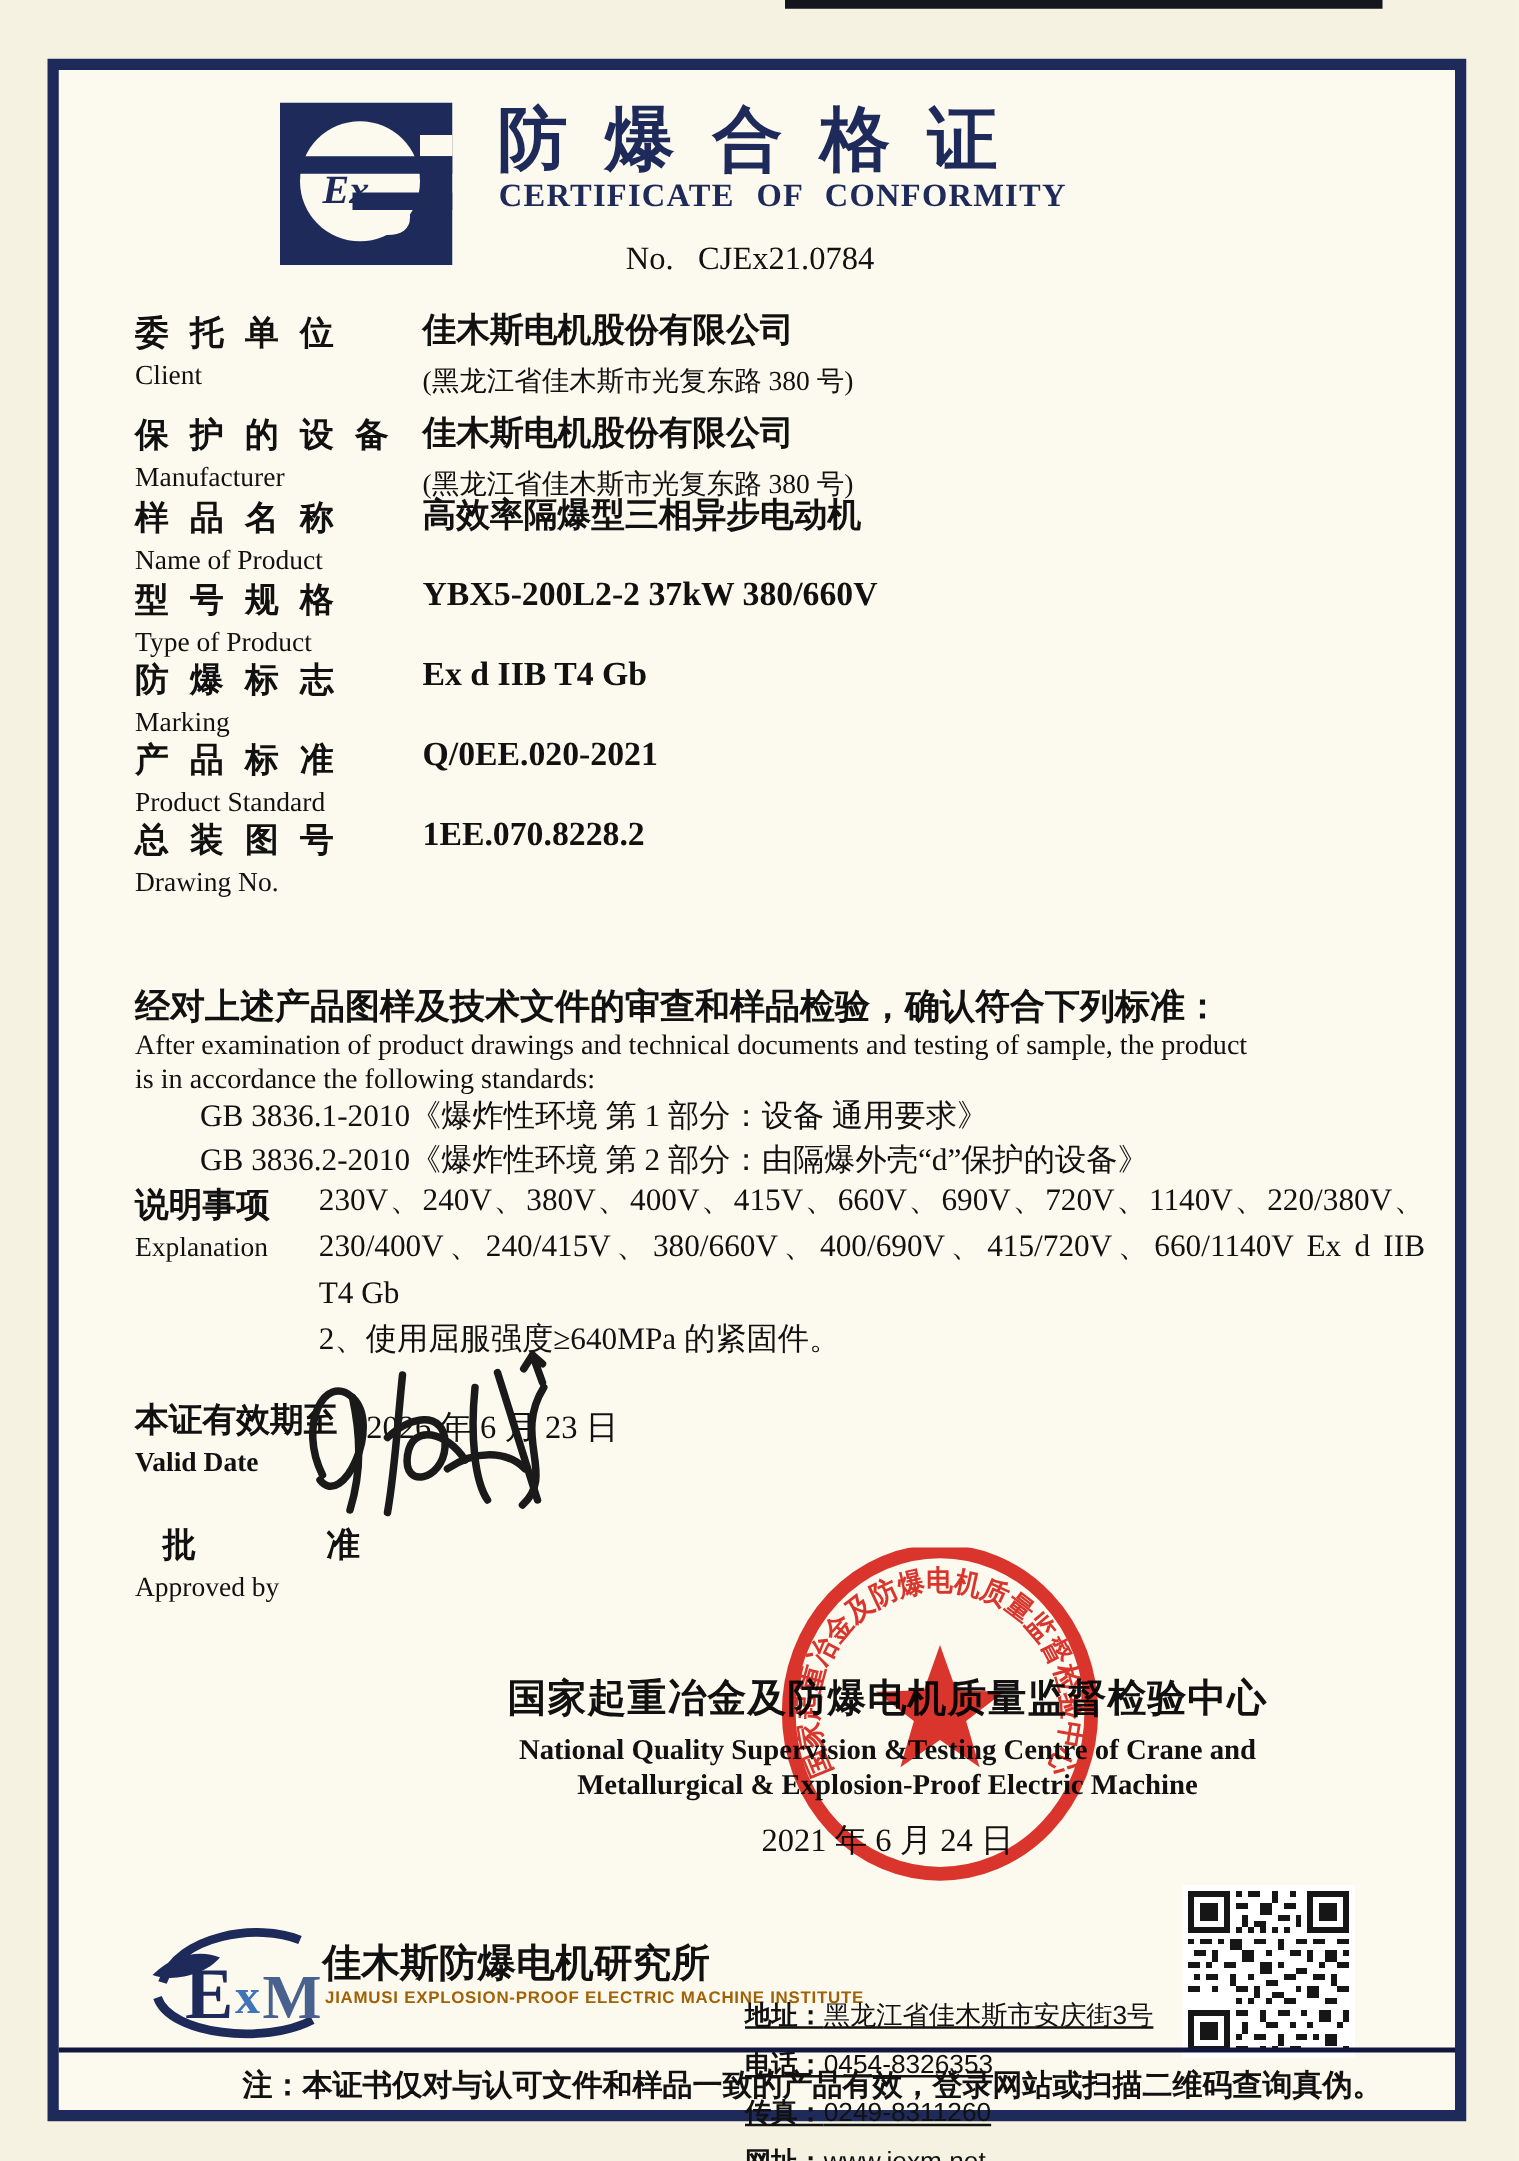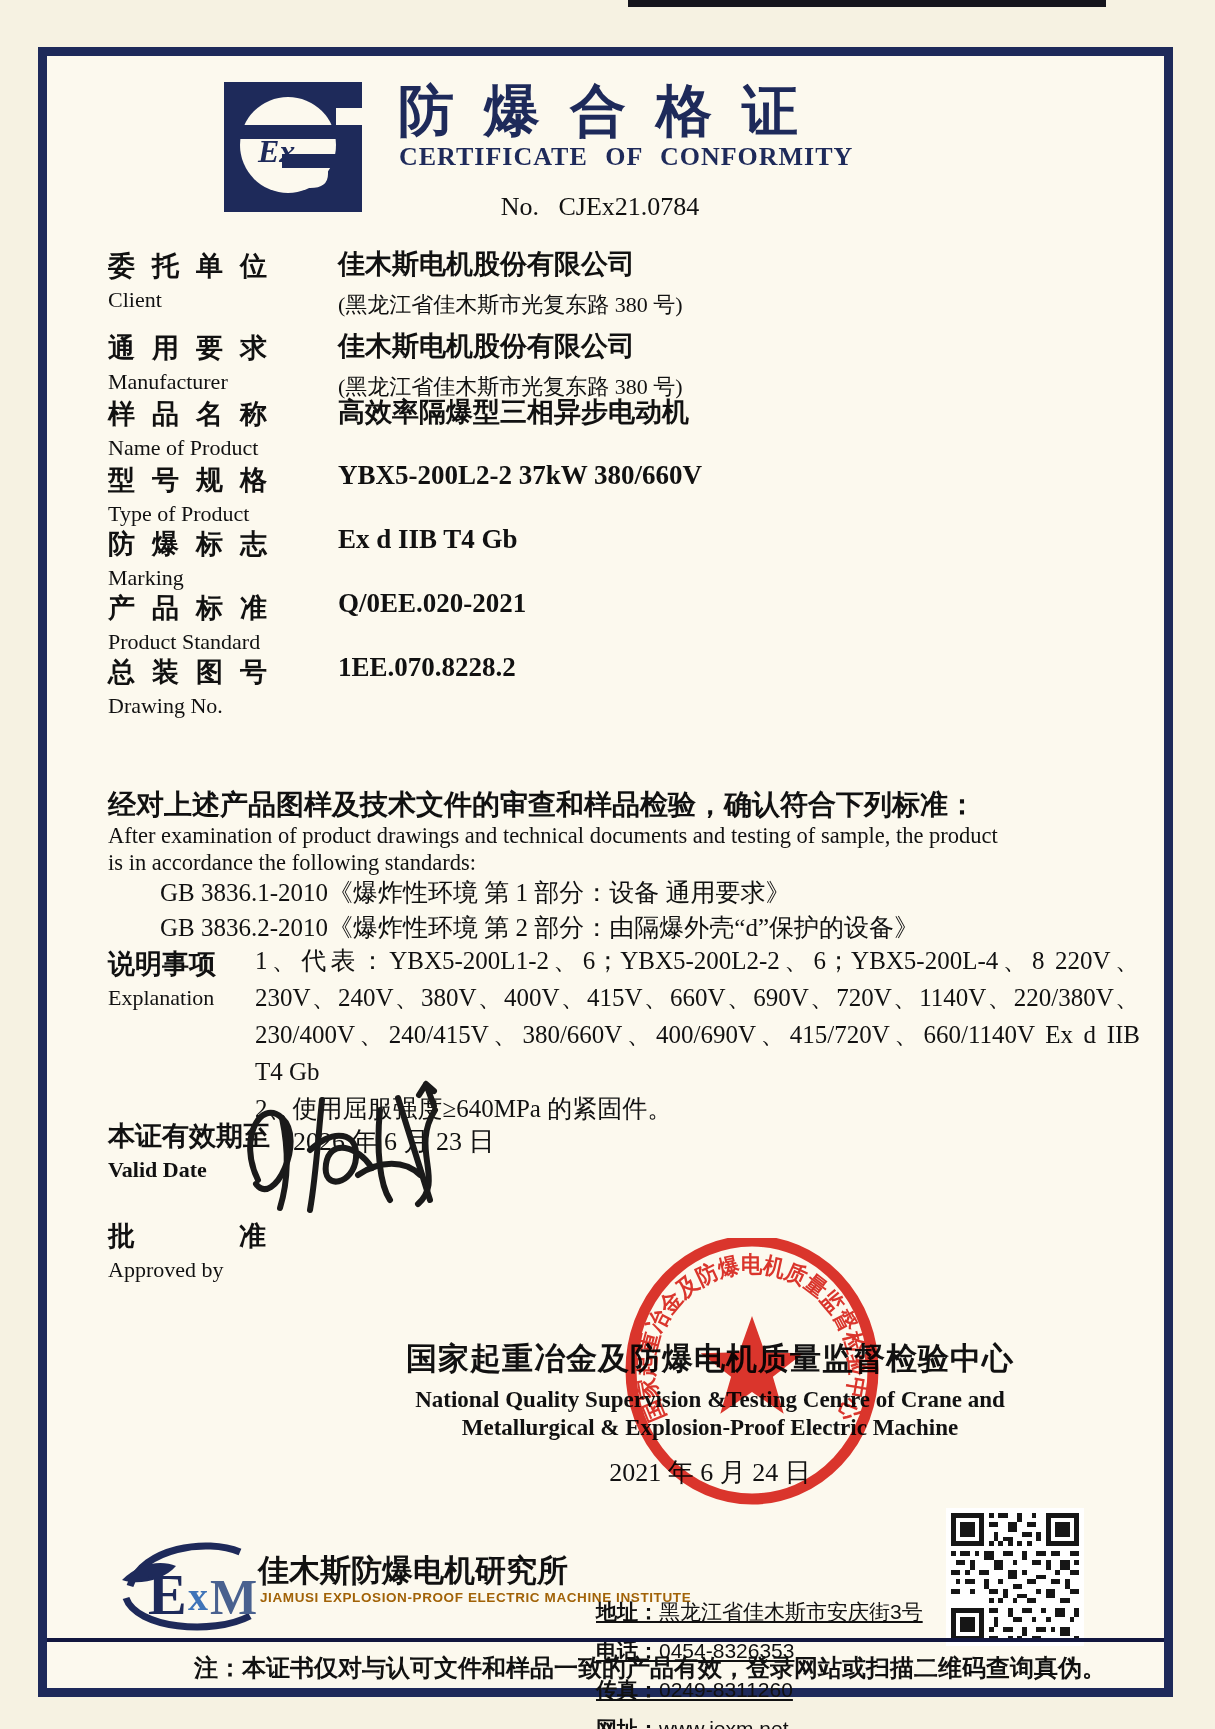--- a/index.html
+++ b/index.html
@@ -18,21 +18,21 @@
   .logo-sq{left:224px;top:82px;}
   .title{left:398px;top:74px;font-size:56px;font-weight:bold;color:#1e2a5a;letter-spacing:30px;white-space:nowrap;}
   .subtitle{left:399px;top:142px;font-size:26px;font-weight:bold;color:#1e2a5a;
             font-family:"Liberation Serif",serif;word-spacing:10px;letter-spacing:1px;white-space:nowrap;}
   .certno{left:380px;top:192px;width:440px;text-align:center;font-size:26px;
           font-family:"Liberation Serif",serif;white-space:pre;}
   
   .f-label{left:108px;width:210px;}
   .l-cn{font-size:27px;font-weight:bold;letter-spacing:17px;white-space:nowrap;}
   .l-cn2{font-size:27px;font-weight:bold;white-space:nowrap;}
-  .spread2{letter-spacing:104px;}
+  .spread2{letter-spacing:104px;margin-left:22px;}
   .l-en{font-family:"Liberation Serif",serif;font-size:22px;margin-top:3px;white-space:nowrap;}
   .f-value{left:338px;width:760px;}
   .v-main{font-size:27px;font-weight:bold;white-space:nowrap;}
   .v-serif{font-family:"Liberation Serif",serif;}
   .v-sub{font-family:"Liberation Serif",serif;font-size:22px;margin-top:8px;white-space:nowrap;}
   
   .stmt-cn{left:108px;top:786px;font-size:28px;font-weight:bold;white-space:nowrap;}
   .stmt-en{left:108px;font-family:"Liberation Serif",serif;font-size:22.5px;white-space:nowrap;}
   .std-line{left:160px;font-family:"Liberation Serif",serif;font-size:25px;white-space:nowrap;}
   
@@ -83,21 +83,21 @@
 <div class="abs f-label" style="top:248px">
   <div class="l-cn">委托单位</div>
   <div class="l-en">Client</div>
 </div>
 <div class="abs f-value" style="top:246px">
   <div class="v-main">佳木斯电机股份有限公司</div>
   <div class="v-sub">(黑龙江省佳木斯市光复东路 380 号)</div>
 </div>
 
 <div class="abs f-label" style="top:330px">
-  <div class="l-cn">通用要求</div>
+  <div class="l-cn">保护的设备</div>
   <div class="l-en">Manufacturer</div>
 </div>
 <div class="abs f-value" style="top:328px">
   <div class="v-main">佳木斯电机股份有限公司</div>
   <div class="v-sub">(黑龙江省佳木斯市光复东路 380 号)</div>
 </div>
 
 <div class="abs f-label" style="top:396px">
   <div class="l-cn">样品名称</div>
   <div class="l-en">Name of Product</div>
@@ -142,21 +142,20 @@
 <div class="abs stmt-en" style="top:823px">After examination of product drawings and technical documents and testing of sample, the product</div>
 <div class="abs stmt-en" style="top:850px">is in accordance the following standards:</div>
 <div class="abs std-line" style="top:876px">GB 3836.1-2010《爆炸性环境 第 1 部分：设备 通用要求》</div>
 <div class="abs std-line" style="top:911px">GB 3836.2-2010《爆炸性环境 第 2 部分：由隔爆外壳“d”保护的设备》</div>
 
 <div class="abs f-label" style="top:946px">
   <div class="l-cn2">说明事项</div>
   <div class="l-en">Explanation</div>
 </div>
 <div class="abs exp-lines">
-  <div class="just">1、代表：YBX5-200L1-2、6；YBX5-200L2-2、6；YBX5-200L-4、8  220V、</div>
   <div class="just">230V、240V、380V、400V、415V、660V、690V、720V、1140V、220/380V、</div>
   <div class="just">230/400V、240/415V、380/660V、400/690V、415/720V、660/1140V   Ex d IIB</div>
   <div>T4 Gb</div>
   <div>2、使用屈服强度≥640MPa 的紧固件。</div>
 </div>
 
 <div class="abs f-label" style="top:1118px">
   <div class="l-cn2">本证有效期至</div>
   <div class="l-en" style="font-weight:bold">Valid Date</div>
 </div>

